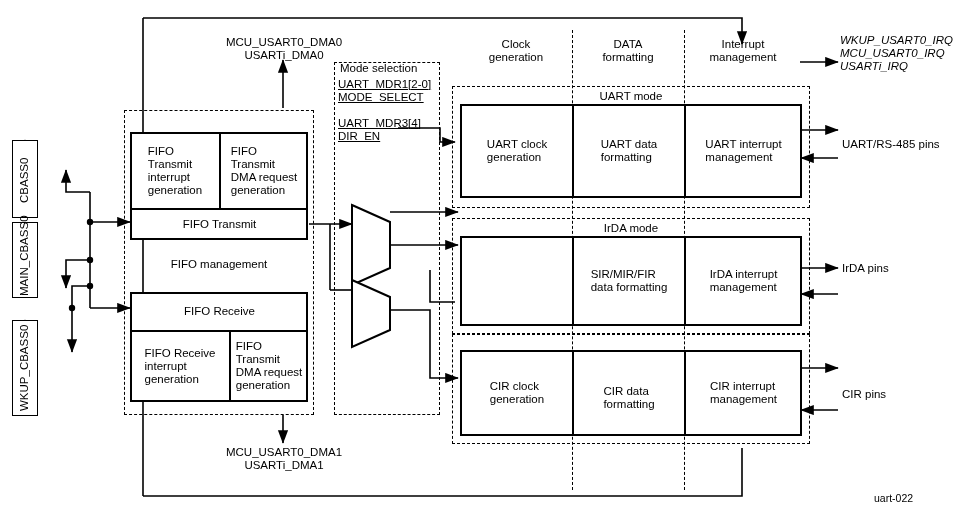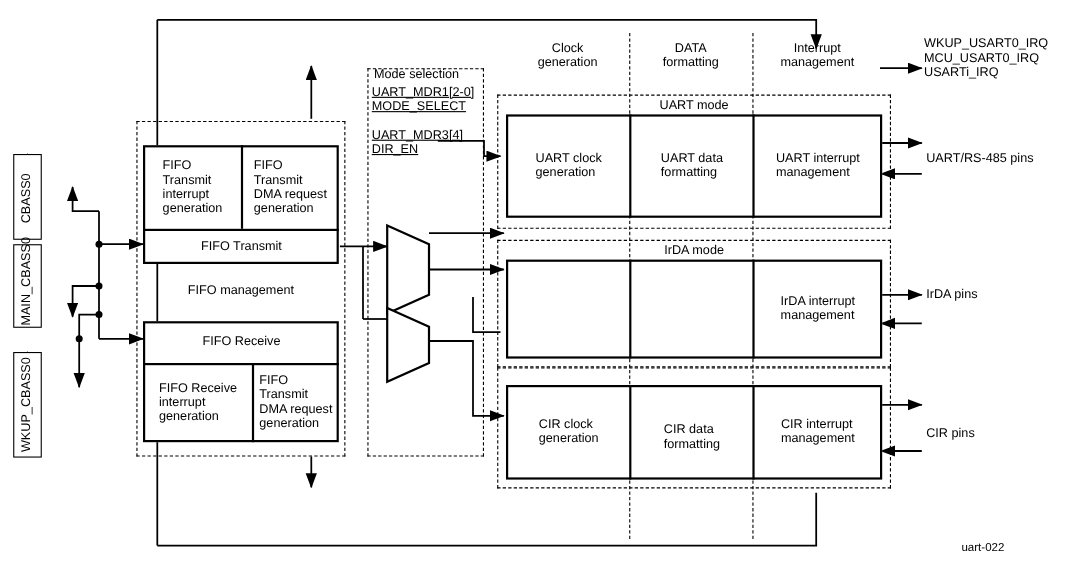--- a/index.html
+++ b/index.html
@@ -165,34 +165,40 @@
 formatting</div>
   <div class="boxlabel" style="left:686px;top:106px;width:115px;height:90px;">UART interrupt
 management</div>
   <div class="lbl" style="left:842px;top:138px;">UART/RS-485 pins</div>
 
   <div class="dash" style="left:452px;top:218px;width:358px;height:116px;"></div>
   <div class="boxlabel" style="left:452px;top:220px;width:358px;height:16px;">IrDA mode</div>
   <div class="box thick" style="left:460px;top:236px;width:342px;height:90px;"></div>
   <div class="ln v2" style="left:572px;top:236px;height:90px;"></div>
   <div class="ln v2" style="left:684px;top:236px;height:90px;"></div>
+  <div class="boxlabel" style="left:574px;top:238px;width:110px;height:86px;">SIR/MIR/FIR
+data formatting</div>
   <div class="boxlabel" style="left:686px;top:238px;width:115px;height:86px;">IrDA interrupt
 management</div>
   <div class="lbl" style="left:842px;top:262px;">IrDA pins</div>
 
   <div class="dash" style="left:452px;top:334px;width:358px;height:110px;"></div>
   <div class="box thick" style="left:460px;top:350px;width:342px;height:86px;"></div>
   <div class="ln v2" style="left:572px;top:350px;height:86px;"></div>
   <div class="ln v2" style="left:684px;top:350px;height:86px;"></div>
   <div class="boxlabel" style="left:462px;top:352px;width:110px;height:82px;">CIR clock
 generation</div>
   <div class="boxlabel" style="left:574px;top:352px;width:110px;height:92px;">CIR data
 formatting</div>
   <div class="boxlabel" style="left:686px;top:352px;width:115px;height:82px;">CIR interrupt
 management</div>
   <div class="lbl" style="left:842px;top:388px;">CIR pins</div>
 
-  <div class="lbl" style="left:840px;top:34px;">WKUP_USART0_IRQ
+  <div class="txt" style="left:210px;top:36px;width:148px;">MCU_USART0_DMA0
+USARTi_DMA0</div>
+  <div class="txt" style="left:210px;top:446px;width:148px;">MCU_USART0_DMA1
+USARTi_DMA1</div>
+  <div class="lbl" style="left:840px;top:34px;font-style:italic;">WKUP_USART0_IRQ
 MCU_USART0_IRQ
 USARTi_IRQ</div>
 
   <div class="footer" style="left:874px;top:492px;">uart-022</div>
 </div>
 
 </body></html>

